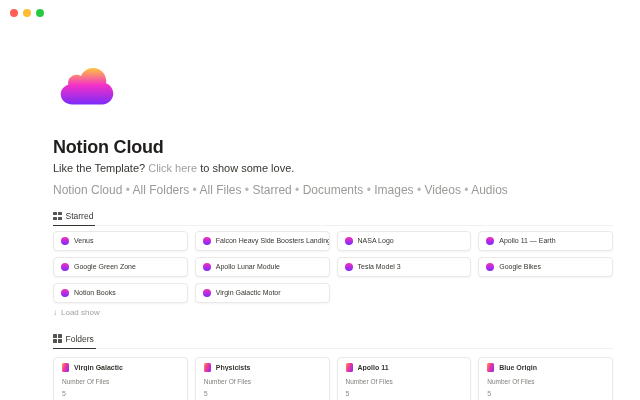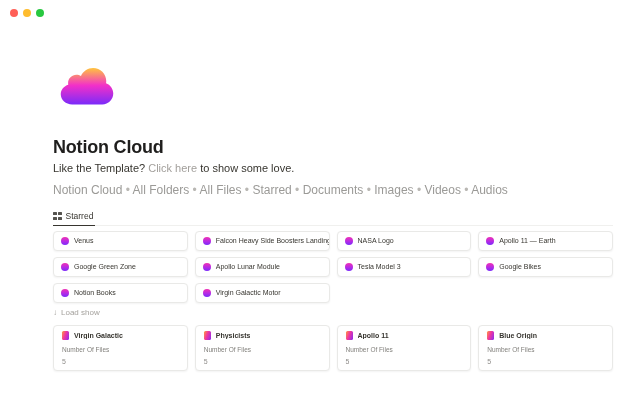--- a/index.html
+++ b/index.html
@@ -151,20 +151,31 @@
           <span class="dot"></span>
           <span class="scard-label">Virgin Galactic Motor</span>
         </div>
       </div>
 
     <div class="loadmore">
       <span class="arrow">↓</span>
       <span>Load show</span>
     </div>
 
+    <div class="tabbar folders">
+      <span class="tab">
+        <span class="gicon">
+            <i></i>
+            <i></i>
+            <i></i>
+            <i></i>
+          </span>
+        <span>Folders</span>
+      </span>
+    </div>
 
     <div class="fgrid">
         <div class="fcard">
           <div class="frow">
             <span class="ficon"></span>
             <span class="ftitle">Virgin Galactic</span>
           </div>
           <div class="fprop-label">Number Of Files</div>
           <div class="fprop-value">5</div>
         </div>

